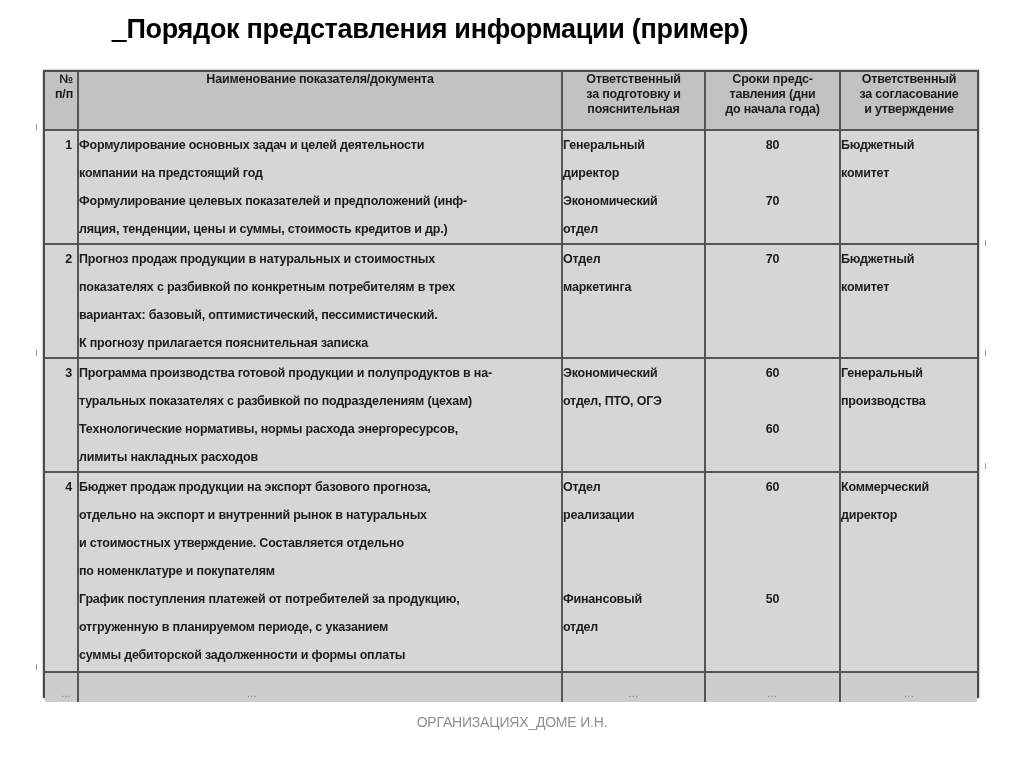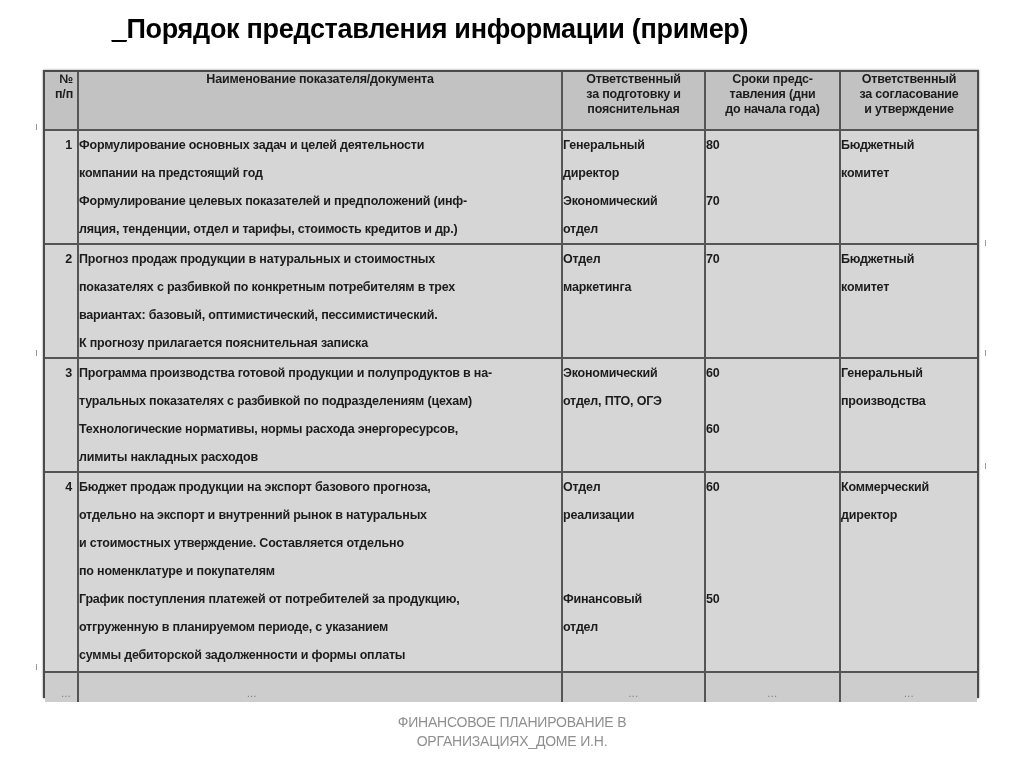--- a/index.html
+++ b/index.html
@@ -83,21 +83,21 @@
       letter-spacing: -0.2px;
       font-weight: bold;
     }
     .data-row td.num-c {
       text-align: right;
       font-weight: bold;
       padding-right: 5px;
       padding-left: 0;
     }
     .data-row td.deadline-c {
-      text-align: left;
+      text-align: center;
       margin-top: 36px;
     }
     .line { display: block; white-space: nowrap; }
     .line.blank { height: 28px; }
     .row1 { height: 113px; }
     .row2 { height: 112px; }
     .row3 { height: 113px; }
     .row4 { height: 200px; }
     .ell-row { height: 30px; }
     .ell-row td {
@@ -190,21 +190,21 @@
         <span class="line">и утверждение</span>
       </th>
     </tr>
 
     <tr class="data-row row1">
       <td class="num-c">1</td>
       <td>
         <span class="line">Формулирование основных задач и целей деятельности</span>
         <span class="line">компании на предстоящий год</span>
         <span class="line">Формулирование целевых показателей и предположений (инф-</span>
-        <span class="line">ляция, тенденции, отдел и тарифы, стоимость кредитов и др.)</span>
+        <span class="line">ляция, тенденции, цены и суммы, стоимость кредитов и др.)</span>
       </td>
       <td>
         <span class="line">Генеральный</span>
         <span class="line">директор</span>
         <span class="line">Экономический</span>
         <span class="line">отдел</span>
       </td>
       <td class="deadline-c">
         <span class="line">80</span>
         <span class="line blank"></span>
@@ -297,15 +297,14 @@
       <td class="name-c">...</td>
       <td>...</td>
       <td>...</td>
       <td>...</td>
     </tr>
   </tbody>
     </table>
 </div>
 
 <div class="footer">
-  <div>ФИНАНСОВОЕ ПЛАНИРОВАНИЕ В</div>
   <div>ОРГАНИЗАЦИЯХ_ДОМЕ И.Н.</div>
 </div>
 
 </body></html>

